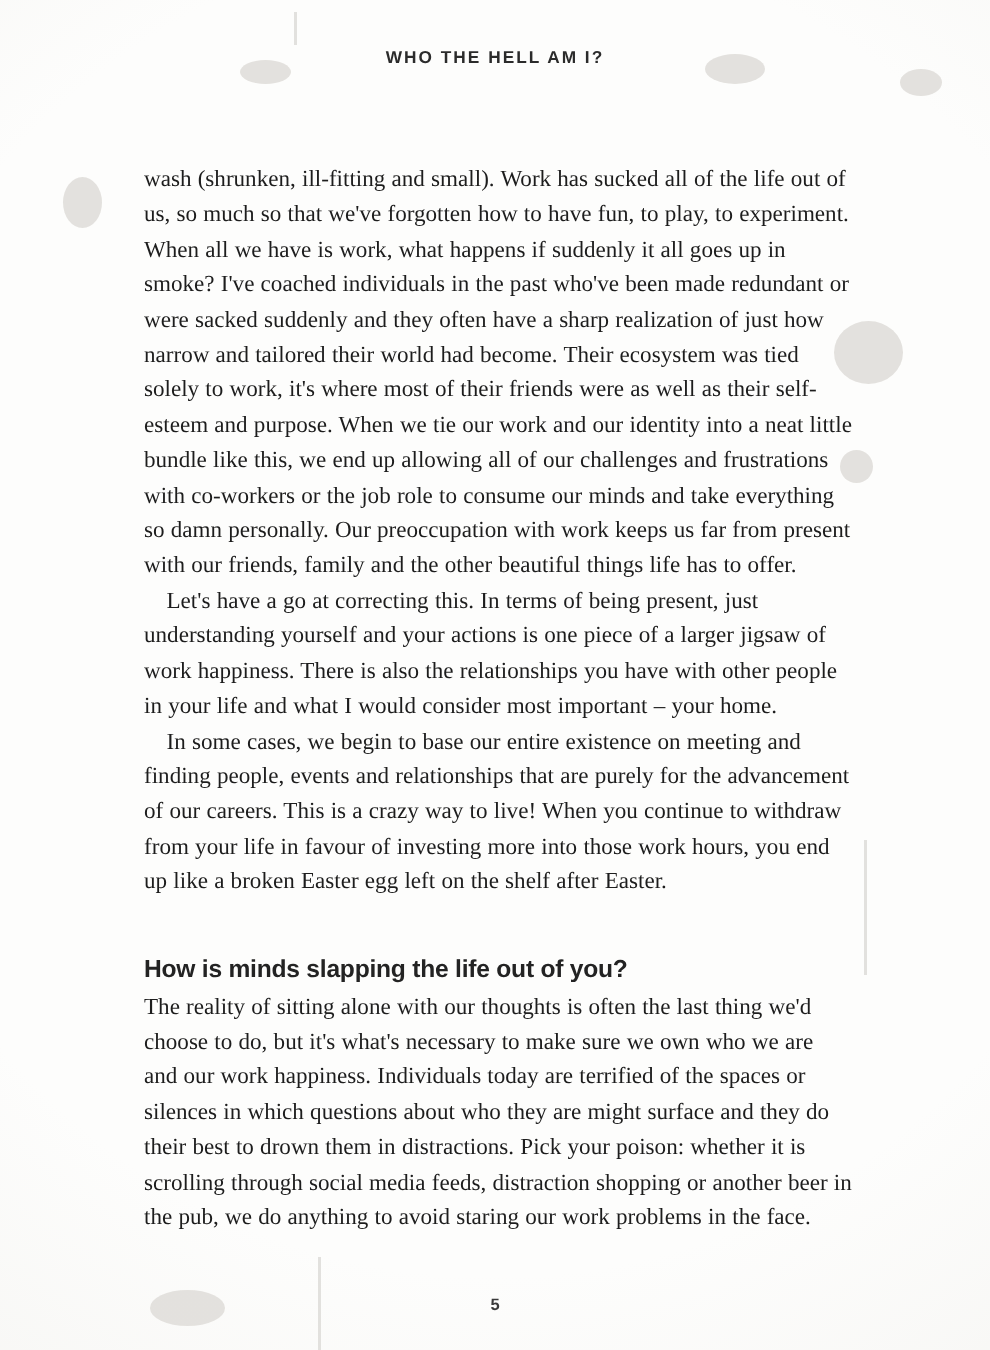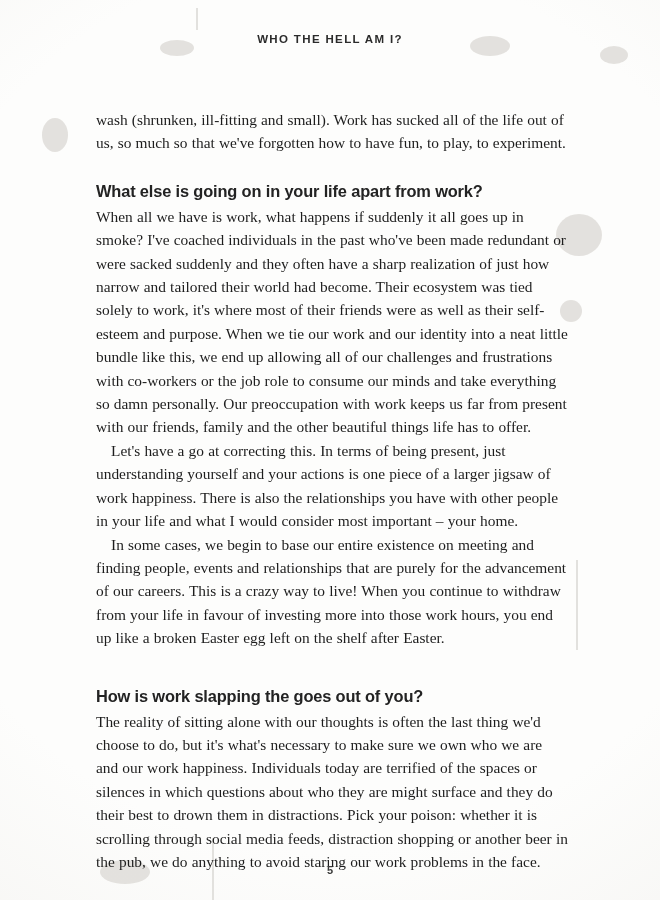--- a/index.html
+++ b/index.html
@@ -122,29 +122,28 @@
   <div class="scan-line" style="left:212px; top:838px; width:2px; height:62px;"></div>
   <div class="scan-line" style="left:576px; top:560px; width:2px; height:90px;"></div>
   <div class="scan-line" style="left:196px; top:8px;   width:2px; height:22px;"></div>
 
   <div class="running-head">WHO THE HELL AM I?</div>
 
   <div class="content">
 
     <p class="body-text">wash (shrunken, ill-fitting and small). Work has sucked all of the life out of us, so much so that we've forgotten how to have fun, to play, to experiment.</p>
 
-    <h2 class="section-heading">What else is going on in your life apart from work?</h2>
 
     <p class="body-text">When all we have is work, what happens if suddenly it all goes up in smoke? I've coached individuals in the past who've been made redundant or were sacked suddenly and they often have a sharp realization of just how narrow and tailored their world had become. Their ecosystem was tied solely to work, it's where most of their friends were as well as their self-esteem and purpose. When we tie our work and our identity into a neat little bundle like this, we end up allowing all of our challenges and frustrations with co-workers or the job role to consume our minds and take everything so damn personally. Our preoccupation with work keeps us far from present with our friends, family and the other beautiful things life has to offer.</p>
 
     <p class="body-text indented">Let's have a go at correcting this. In terms of being present, just understanding yourself and your actions is one piece of a larger jigsaw of work happiness. There is also the relationships you have with other people in your life and what I would consider most important – your home.</p>
 
     <p class="body-text indented">In some cases, we begin to base our entire existence on meeting and finding people, events and relationships that are purely for the advancement of our careers. This is a crazy way to live! When you continue to withdraw from your life in favour of investing more into those work hours, you end up like a broken Easter egg left on the shelf after Easter.</p>
 
-    <h2 class="section-heading second">How is work slapping the goes out of you?</h2>
+    <h2 class="section-heading second">How is minds slapping the life out of you?</h2>
 
     <p class="body-text">The reality of sitting alone with our thoughts is often the last thing we'd choose to do, but it's what's necessary to make sure we own who we are and our work happiness. Individuals today are terrified of the spaces or silences in which questions about who they are might surface and they do their best to drown them in distractions. Pick your poison: whether it is scrolling through social media feeds, distraction shopping or another beer in the pub, we do anything to avoid staring our work problems in the face.</p>
 
   </div>
 
   <div class="page-number">5</div>
 
 </div>
 
 </body></html>

